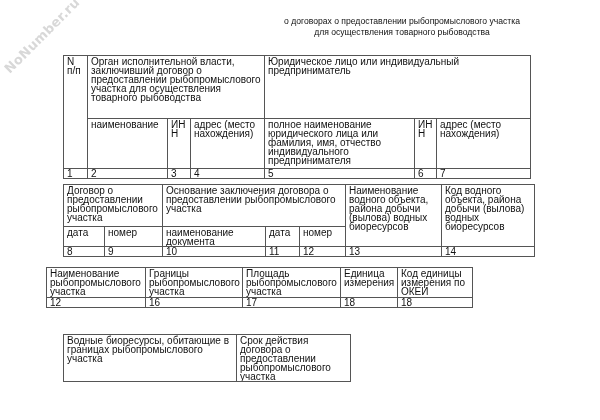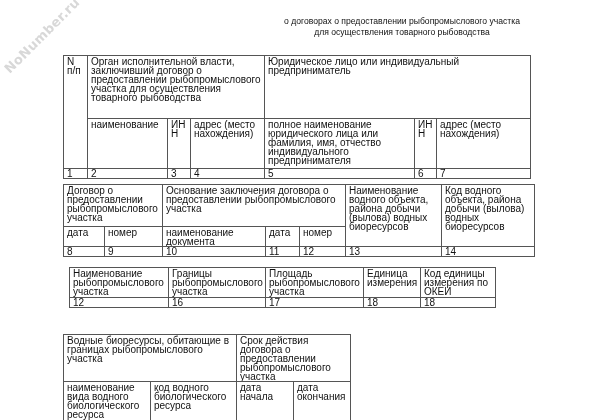--- a/index.html
+++ b/index.html
@@ -11,21 +11,21 @@
   .title { position:absolute; left:262px; top:16px; width:280px; text-align:center;
            font-size:8.6px; line-height:10.5px; color:#111; }
   .title div { white-space:nowrap; }
   table.doc { position:absolute; border-collapse:collapse; table-layout:fixed;
               font-size:10px; line-height:9px; color:#111; }
   table.doc td { border:1px solid #555; vertical-align:top; padding:1px 2px 0 3px;
                  overflow:hidden; word-wrap:break-word; }
   table.doc td.num { height:9px; padding-top:0; }
   #t1 { left:63px; top:55px; width:467px; }
   #t2 { left:63px; top:184px; width:471px; }
-  #t3 { left:69px; top:267px; width:426px; }
+  #t3 { left:46px; top:267px; width:426px; }
   #t4 { left:63px; top:334px; width:287px; }
 </style>
 </head>
 <body>
 
 <div class="watermark">NoNumber.ru</div>
 
 <div class="title">
   <div>о договорах о предоставлении рыбопромыслового участка</div>
   <div>для осуществления товарного рыбоводства</div>
@@ -134,20 +134,14 @@
     <col style="width:87px">
       <col style="width:86px">
       <col style="width:57px">
       <col style="width:57px">
   </colgroup>
   <tbody>
       <tr style="height:30px">
     <td colspan="2">Водные биоресурсы, обитающие в границах рыбопромыслового участка</td>
     <td colspan="2">Срок действия договора о предоставлении рыбопромыслового участка</td>
   </tr>
-  <tr style="height:40px">
-    <td>наименование вида водного биологического ресурса</td>
-    <td>код водного биологического ресурса</td>
-    <td>дата начала</td>
-    <td>дата окончания</td>
-  </tr>
 </tbody>
   </table>
 
 </body></html>

